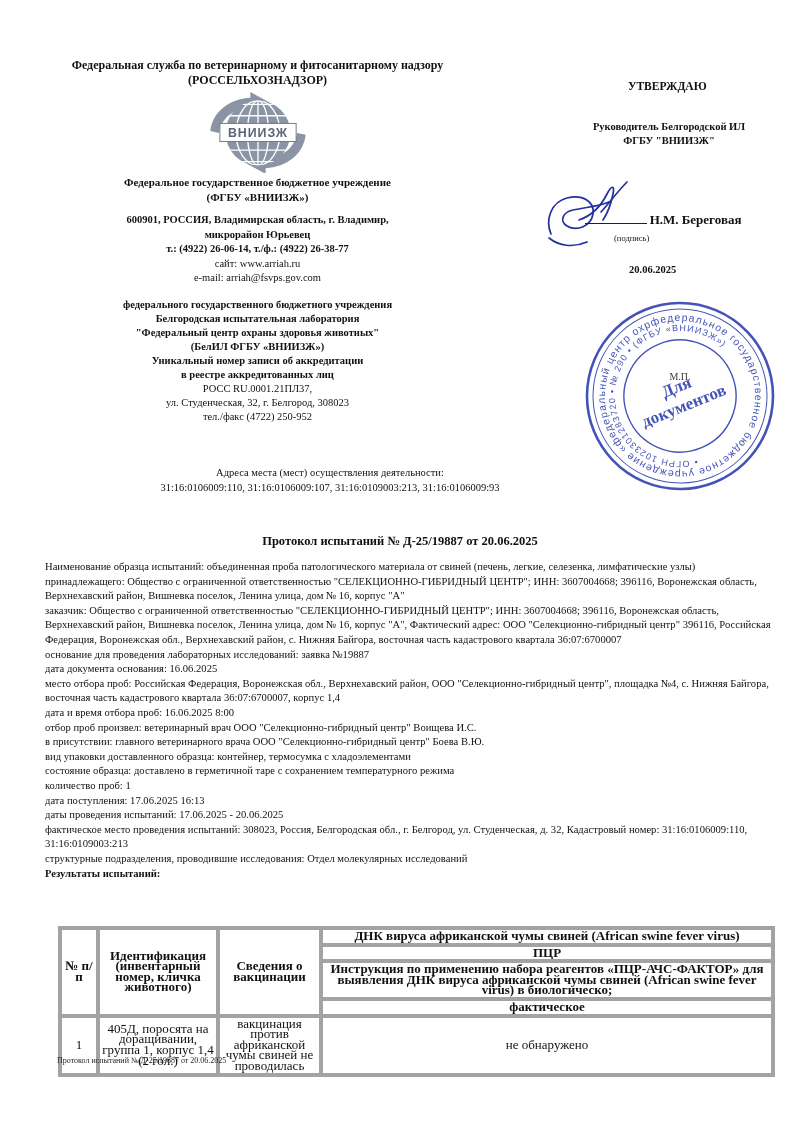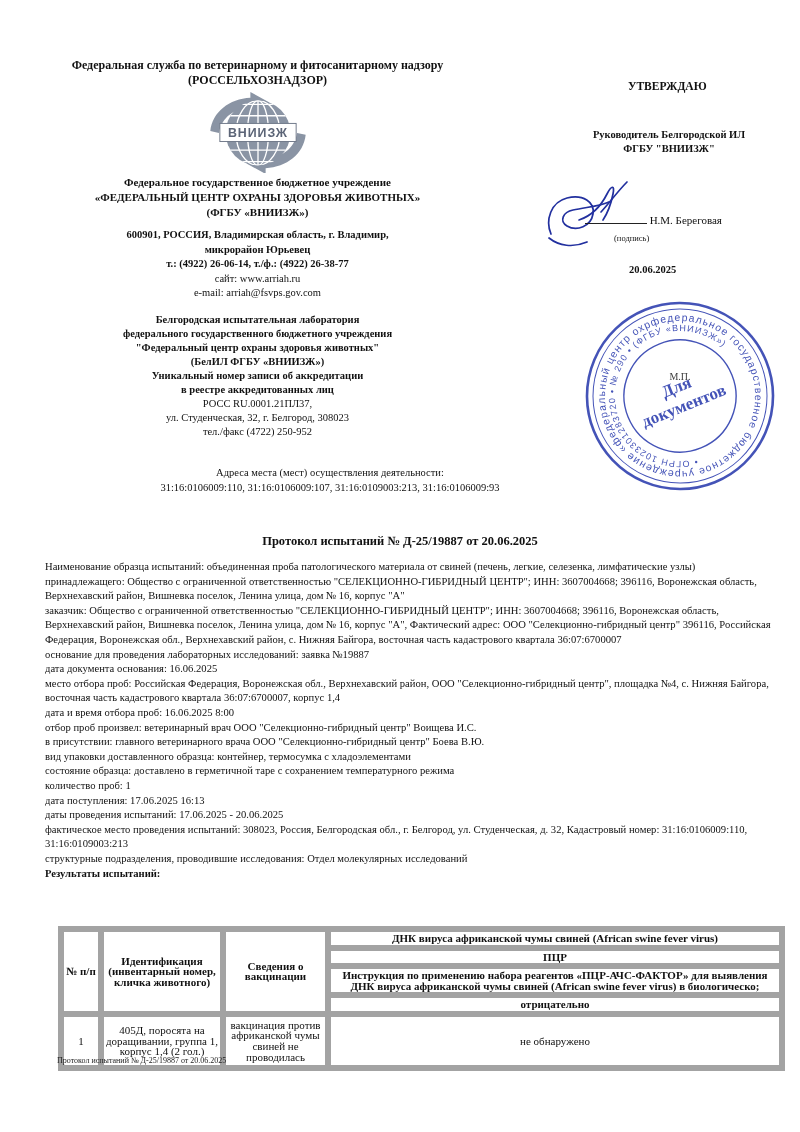--- a/index.html
+++ b/index.html
@@ -14,42 +14,42 @@
   .logo-wrap{margin:4px auto 2px auto;width:116px;height:82px;}
   .org-line{font-weight:bold;font-size:11px;line-height:15px;}
   .contacts{margin-top:8px;}
   .contact-line{font-size:10.5px;line-height:14.5px;}
   .contact-line.b{font-weight:bold;}
   .lab{margin-top:12px;}
   .lab-line{font-size:10.5px;line-height:14px;}
   .lab-line.b{font-weight:bold;}
   
   .approve{left:628px;top:80px;font-weight:bold;font-size:11.5px;}
-  .approver{left:555px;top:128px;width:228px;text-align:center;font-weight:bold;font-size:10.5px;line-height:14px;}
+  .approver{left:555px;top:120px;width:228px;text-align:center;font-weight:bold;font-size:10.5px;line-height:14px;}
   .sig-svg{left:543px;top:176px;}
   .sig-row{left:585px;top:212px;font-size:10.5px;white-space:nowrap;}
   .sig-line{display:inline-block;width:62px;border-bottom:1px solid #222;height:11px;}
-  .sig-name{font-weight:normal;font-size:11px;}
+  .sig-name{font-weight:bold;font-size:13px;}
   .sig-caption{left:614px;top:233px;font-size:8.5px;}
   .approve-date{left:629px;top:264px;font-size:10.5px;font-weight:bold;}
   .stamp-wrap{left:580px;top:296px;width:200px;height:200px;opacity:.88;}
   
   .addresses{left:40px;top:466px;width:580px;text-align:center;}
   .addr-heading{font-size:10.5px;line-height:14.5px;}
   .addr-line{font-size:10.5px;line-height:14.5px;}
   
   .doc-title{left:0;top:534px;width:800px;text-align:center;font-weight:bold;font-size:12.5px;}
   
   .body-text{left:45px;top:560px;width:726px;}
   .para{font-size:10.6px;line-height:14.6px;text-align:left;}
   .results-label{font-weight:bold;font-size:10.6px;line-height:14.6px;margin-top:1px;}
   
   .results-table{left:58px;top:926px;}
   table{border-collapse:collapse;table-layout:fixed;width:697px;}
-  td{border:6px solid #a3a3a3;font-size:11px;line-height:10.6px;text-align:center;vertical-align:middle;padding:1px 2px;overflow:hidden;}
+  td{border:4px solid #a3a3a3;font-size:13px;line-height:10.6px;text-align:center;vertical-align:middle;padding:1px 2px;overflow:hidden;}
   td.hdr{font-weight:bold;}
   .c-num{width:30px;}
   .c-id{width:112px;}
   .c-vac{width:95px;}
   .c-res{width:444px;}
   .r1{height:13px;} .r2{height:12px;margin-left:48px;} .r3{height:26px;} .r4{height:13px;}
   .data-row td{height:46px;}
   
   .doc-footer{left:57px;top:1056px;font-size:8px;color:#222;}
 </style>
@@ -85,34 +85,33 @@
           <line x1="60" y1="10" x2="60" y2="78"></line>
         </g>
       </g>
 
       <rect x="20" y="34" width="80" height="19" fill="#ffffff" stroke="#6d7687" stroke-width="1"></rect>
       <text x="60" y="48" text-anchor="middle" font-family="Liberation Sans, sans-serif" font-size="13" font-weight="bold" fill="#5c6577" letter-spacing="1">ВНИИЗЖ</text>
     </svg>
   </div>
 
   <div class="org-line">Федеральное государственное бюджетное учреждение</div>
-  <div class="org-line">«ФЕДЕРАЛЬНЫЙ ЦЕНТР ОХРАНЫ ЗДОРОВЬЯ ЖИВОТНЫХ»</div>
   <div class="org-line">(ФГБУ «ВНИИЗЖ»)</div>
 
   <div class="contacts">
     <div class="contact-line b">600901, РОССИЯ, Владимирская область, г. Владимир,</div>
     <div class="contact-line b">микрорайон Юрьевец</div>
     <div class="contact-line b">т.: (4922) 26-06-14, т./ф.: (4922) 26-38-77</div>
     <div class="contact-line">сайт: www.arriah.ru</div>
     <div class="contact-line">e-mail: arriah@fsvps.gov.com</div>
   </div>
 
   <div class="lab">
+    <div class="lab-line b">федерального государственного бюджетного учреждения</div>
     <div class="lab-line b">Белгородская испытательная лаборатория</div>
-    <div class="lab-line b">федерального государственного бюджетного учреждения</div>
     <div class="lab-line b">"Федеральный центр охраны здоровья животных"</div>
     <div class="lab-line b">(БелИЛ ФГБУ «ВНИИЗЖ»)</div>
     <div class="lab-line b">Уникальный номер записи об аккредитации</div>
     <div class="lab-line b">в реестре аккредитованных лиц</div>
     <div class="lab-line">РОСС RU.0001.21ПЛ37,</div>
     <div class="lab-line">ул. Студенческая, 32, г. Белгород, 308023</div>
     <div class="lab-line">тел./факс (4722) 250-952</div>
   </div>
 </div>
 
@@ -200,21 +199,21 @@
       <td class="hdr c-vac" rowspan="4">Сведения о вакцинации</td>
       <td class="hdr c-res">ДНК вируса африканской чумы свиней (African swine fever virus)</td>
     </tr>
     <tr class="r2">
       <td class="hdr">ПЦР</td>
     </tr>
     <tr class="r3">
       <td class="hdr">Инструкция по применению набора реагентов «ПЦР-АЧС-ФАКТОР» для выявления ДНК вируса африканской чумы свиней (African swine fever virus) в биологическо;</td>
     </tr>
     <tr class="r4">
-      <td class="hdr">отрицательно</td>
+      <td class="hdr">фактическое</td>
     </tr>
     <tr class="data-row">
       <td>1</td>
       <td>405Д, поросята на доращивании, группа 1, корпус 1,4 (2 гол.)</td>
       <td>вакцинация против африканской чумы свиней не проводилась</td>
       <td>не обнаружено</td>
     </tr>
   </tbody>
     </table>
 </div>

